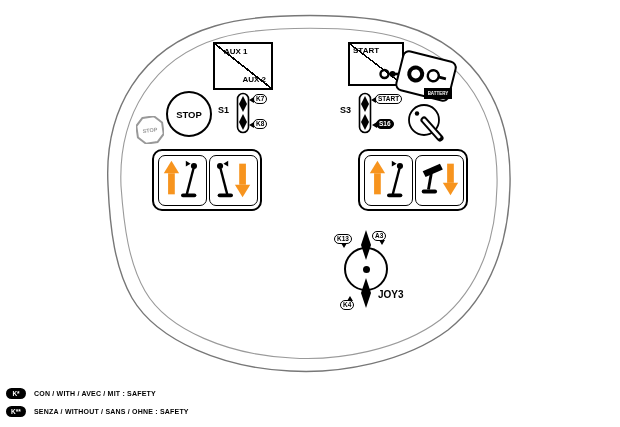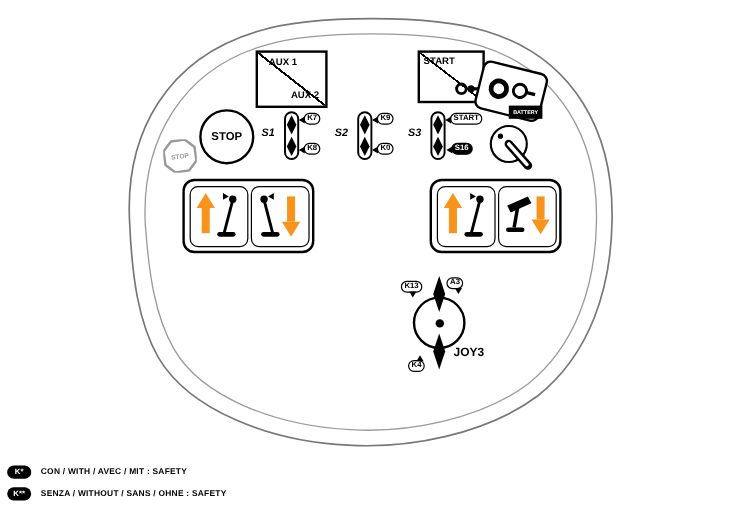--- a/index.html
+++ b/index.html
@@ -20,21 +20,21 @@
   .donut{position:absolute;left:7px;top:11px;width:9px;height:9px;border:4px solid #000;border-radius:50%;}
   .batlabel{position:absolute;left:424px;top:88px;width:28px;height:11px;background:#000;color:#fff;
             font-size:4.5px;font-weight:bold;display:flex;align-items:center;justify-content:center;}
 
   
   .stopbtn{position:absolute;left:166px;top:91px;width:42px;height:42px;border:2px solid #000;border-radius:50%;
            background:#fff;display:flex;align-items:center;justify-content:center;font-weight:bold;font-size:9.5px;}
 
   
   .sel{position:absolute;width:64px;height:42px;}
-  .sel-name{position:absolute;font-weight:bold;font-size:9px;line-height:1;font-style:italic;}
+  .sel-name{position:absolute;font-weight:bold;font-size:9px;line-height:1;}
 
   
   .pill{position:absolute;min-width:13px;height:10px;padding:0 2px;border:1px solid #000;border-radius:5px;
         background:#fff;display:flex;align-items:center;justify-content:center;
         font-size:6.5px;font-weight:bold;line-height:1;box-sizing:border-box;white-space:nowrap;}
   .pill.dark{background:#000;color:#fff;border-color:#000;}
   .ptr{position:absolute;width:0;height:0;}
   .ptr-l{left:-5px;top:2px;border-top:3px solid transparent;border-bottom:3px solid transparent;border-right:5px solid #000;}
   .ptr-b{bottom:-5px;left:6px;border-left:3px solid transparent;border-right:3px solid transparent;border-top:5px solid #000;}
   .ptr-t{top:-5px;left:6px;border-left:3px solid transparent;border-right:3px solid transparent;border-bottom:5px solid #000;}
@@ -115,36 +115,20 @@
     <div class="pill" style="left:35px;top:2px">
       <span>K7</span>
         <i class="ptr ptr-l"></i>
     </div>
     <div class="pill" style="left:35px;top:27px">
       <span>K8</span>
         <i class="ptr ptr-l"></i>
     </div>
   </div>
 
-  <div class="sel" style="left:279px;top:92px">
-    <span class="sel-name" style="left:0;top:14px">S2</span>
-    <svg class="abs" style="left:17px;top:0" width="16" height="42" viewBox="0 0 16 42">
-      <rect x="2.5" y="1.5" width="11" height="39" rx="5.5" fill="#fff" stroke="#000" stroke-width="1.6"></rect>
-      <polygon points="8,4 12,12 8,20 4,12" fill="#000"></polygon>
-      <polygon points="8,22 12,30 8,38 4,30" fill="#000"></polygon>
-    </svg>
-    <div class="pill" style="left:35px;top:2px">
-      <span>K9</span>
-        <i class="ptr ptr-l"></i>
-    </div>
-    <div class="pill" style="left:35px;top:27px">
-      <span>K0</span>
-        <i class="ptr ptr-l"></i>
-    </div>
-  </div>
 
   <div class="sel" style="left:340px;top:92px">
     <span class="sel-name" style="left:0;top:14px">S3</span>
     <svg class="abs" style="left:17px;top:0" width="16" height="42" viewBox="0 0 16 42">
       <rect x="2.5" y="1.5" width="11" height="39" rx="5.5" fill="#fff" stroke="#000" stroke-width="1.6"></rect>
       <polygon points="8,4 12,12 8,20 4,12" fill="#000"></polygon>
       <polygon points="8,22 12,30 8,38 4,30" fill="#000"></polygon>
     </svg>
     <div class="pill" style="left:35px;top:2px">
       <span>START</span>

